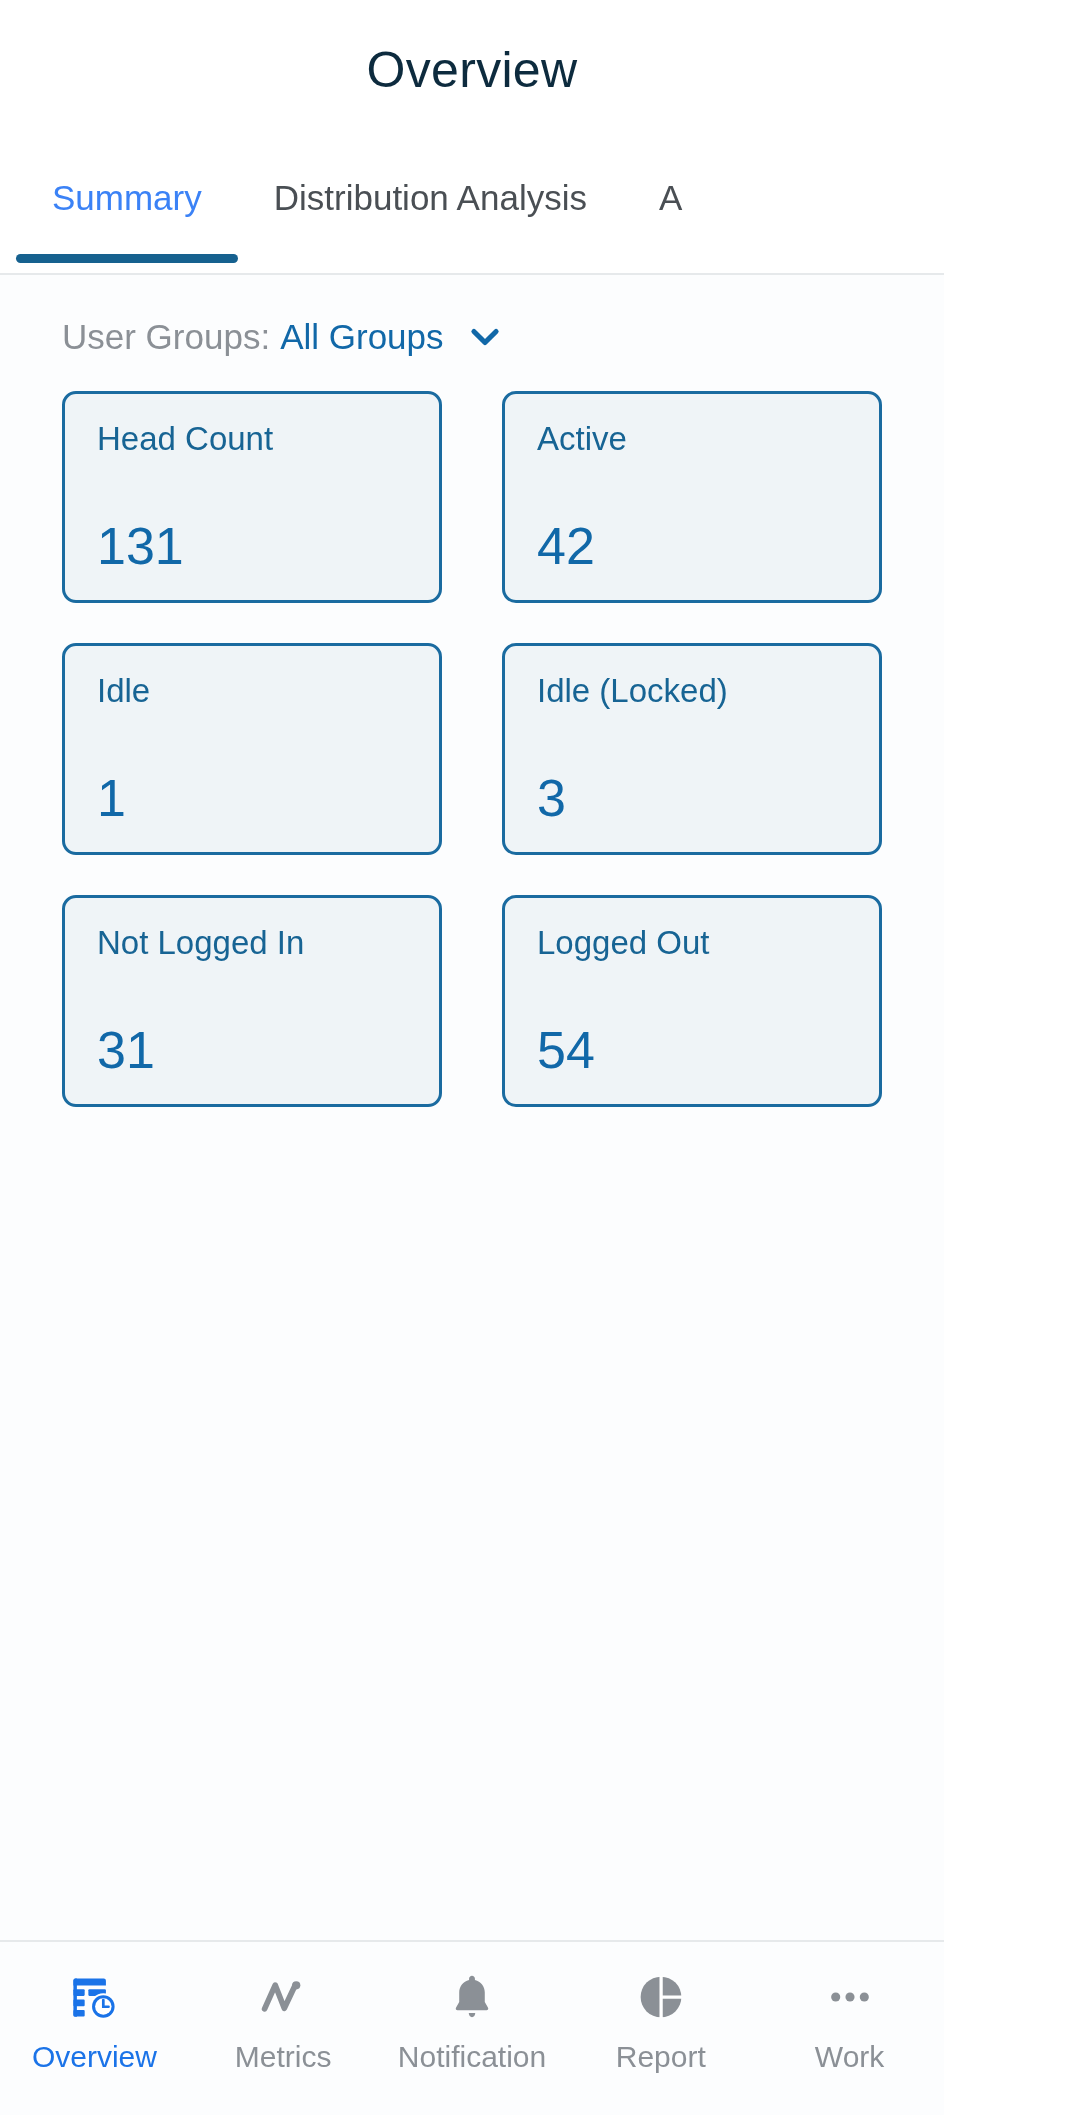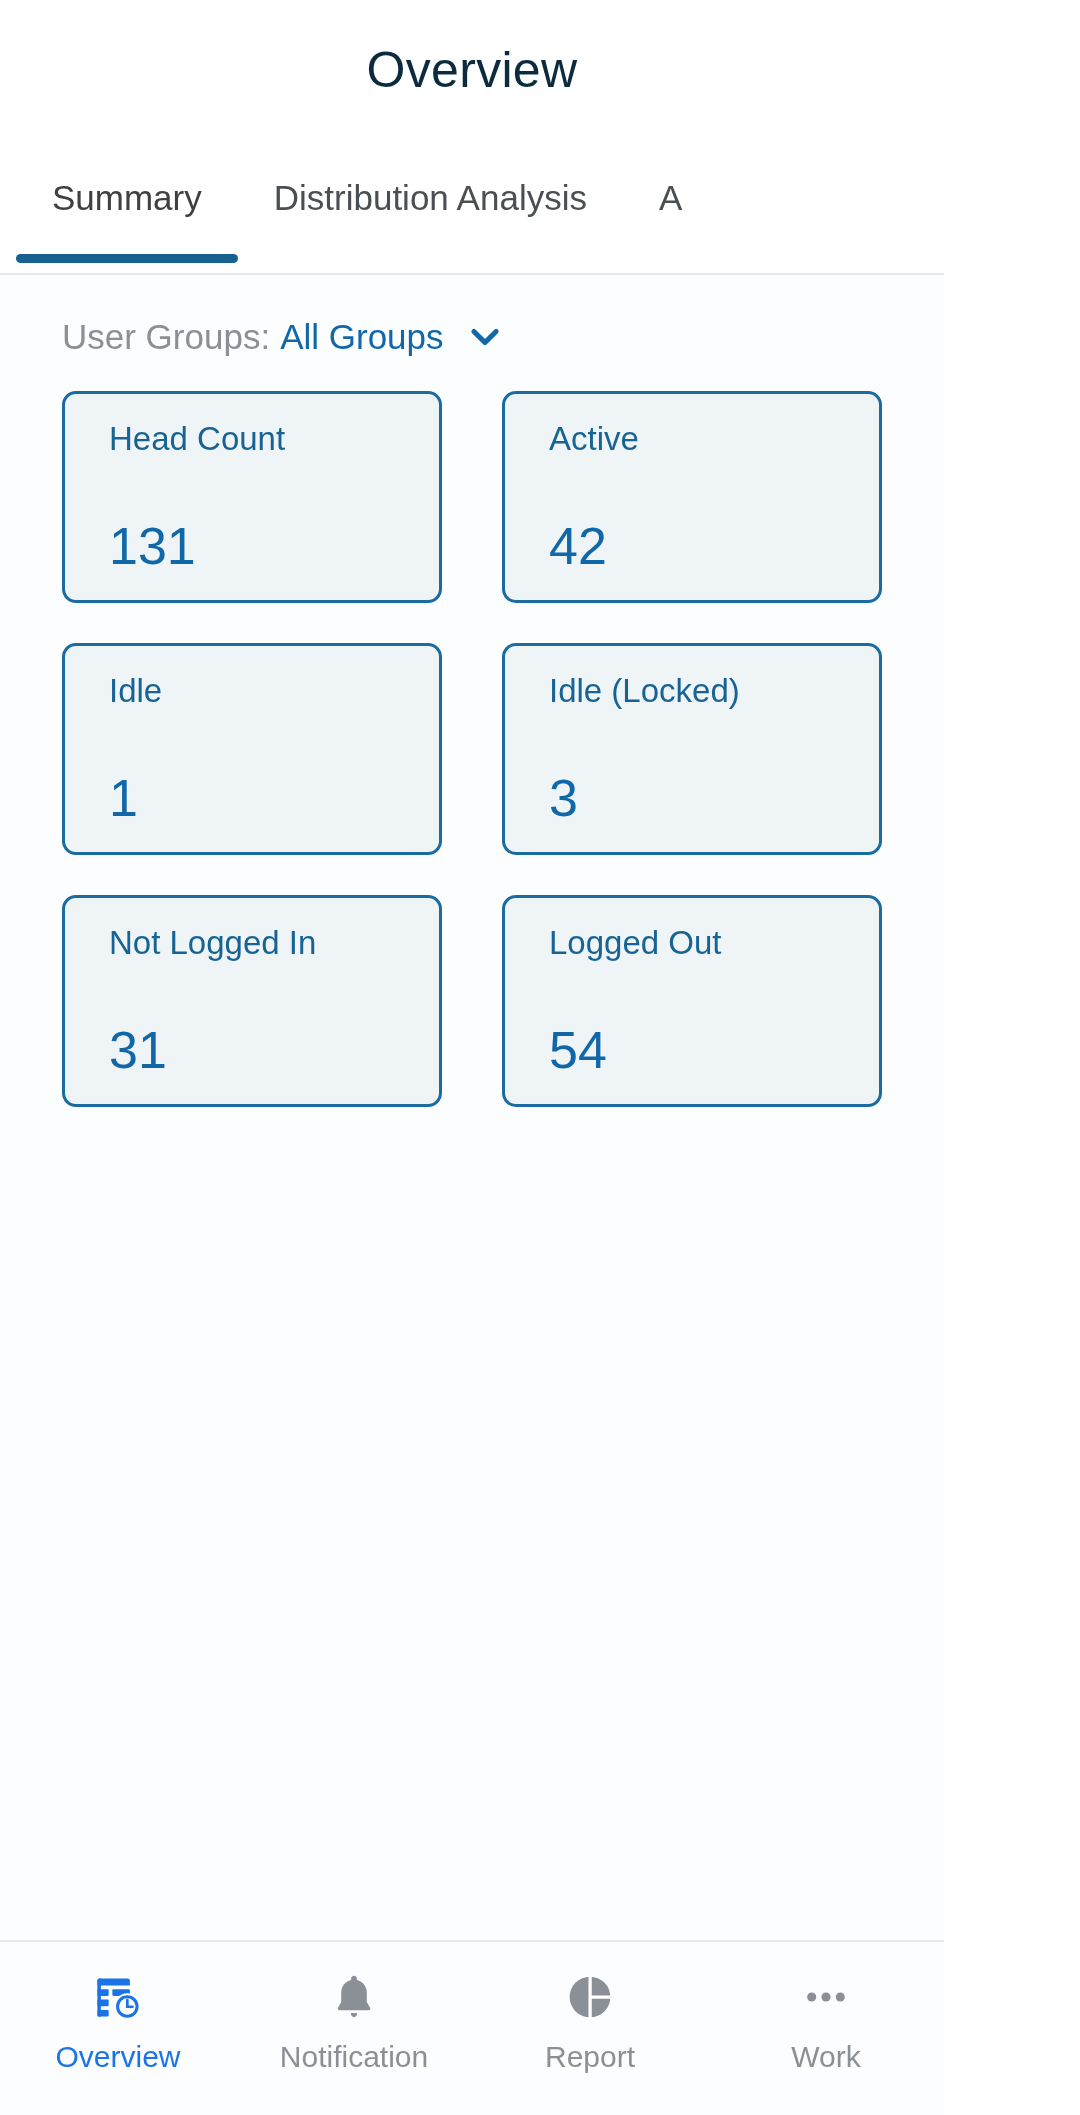--- a/index.html
+++ b/index.html
@@ -46,21 +46,21 @@
     height:2px; background:#e6e9eb;
   }
   .tab {
     font-size:35px;
     color:#4a4f54;
     padding:38px 36px 0 36px;
     white-space:nowrap;
     position:relative;
     height:135px;
   }
-  .tab.active { color:#404040; font-weight:400; }
+  .tab.active { color:#3b82f6; font-weight:400; }
   .tab.active .tab-underline {
     position:absolute;
     left:0; right:0; bottom:12px;
     height:9px;
     background:#16618f;
     border-radius:5px;
   }
   .tab-underline { display:none; }
   .tab.active .tab-underline { display:block; }
 
@@ -87,21 +87,21 @@
     column-gap:60px;
     row-gap:40px;
     padding:0 62px;
     flex:0 0 auto;
   }
   .card {
     height:212px;
     background:#eff4f7;
     border:3px solid #1a6ba0;
     border-radius:14px;
-    padding:26px 28px 0 44px;
+    padding:26px 28px 0 32px;
     display:flex;
     flex-direction:column;
     justify-content:space-between;
   }
   .card-label {
     font-size:33px;
     color:#176494;
     font-weight:400;
   }
   .card-value {
@@ -217,20 +217,29 @@
           <path d="M2.5 4.5a1 1 0 0 1 1-1h.6v17.6h-.6a1 1 0 0 1-1-1z" fill="#1a73e8"></path>
           <circle cx="16.3" cy="16.4" r="6.1" fill="#ffffff"></circle>
           <circle cx="16.3" cy="16.4" r="5.2" fill="#1a73e8"></circle>
           <circle cx="16.3" cy="16.4" r="3.8" fill="#ffffff"></circle>
           <path d="M16.3 13.4v3.1h2.4" stroke="#1a73e8" stroke-width="1.25" stroke-linecap="round" fill="none"></path>
         </svg>
       </span>
       <span class="navlabel">Overview</span>
     </div>
 
+    <div class="navitem">
+      <span class="navicon">
+        <svg width="52" height="52" viewBox="0 0 24 24" fill="none">
+          <path d="M3.5 17.5 L8.4 6.5 L12.6 17.2 L17.6 6.6" stroke="#8b9096" stroke-width="2.6" stroke-linecap="round" stroke-linejoin="round"></path>
+          <circle cx="18.1" cy="6.6" r="1.9" fill="#8b9096"></circle>
+        </svg>
+      </span>
+      <span class="navlabel">Metrics</span>
+    </div>
 
     <div class="navitem">
       <span class="navicon">
         <svg width="52" height="52" viewBox="0 0 24 24">
           <path d="M12 2.2c-.75 0-1.35.62-1.35 1.38v.55C7.9 4.72 6.1 7.1 6.1 9.95v4.3l-1.5 2.7c-.3.55.08 1.2.7 1.2h13.4c.62 0 1-.65.7-1.2l-1.5-2.7v-4.3c0-2.85-1.8-5.23-4.55-5.82v-.55c0-.76-.6-1.38-1.35-1.38z" fill="#8b9096"></path>
           <path d="M10.5 19.4h3c0 1.05-.67 1.9-1.5 1.9s-1.5-.85-1.5-1.9z" fill="#8b9096"></path>
         </svg>
       </span>
       <span class="navlabel">Notification</span>
     </div>

